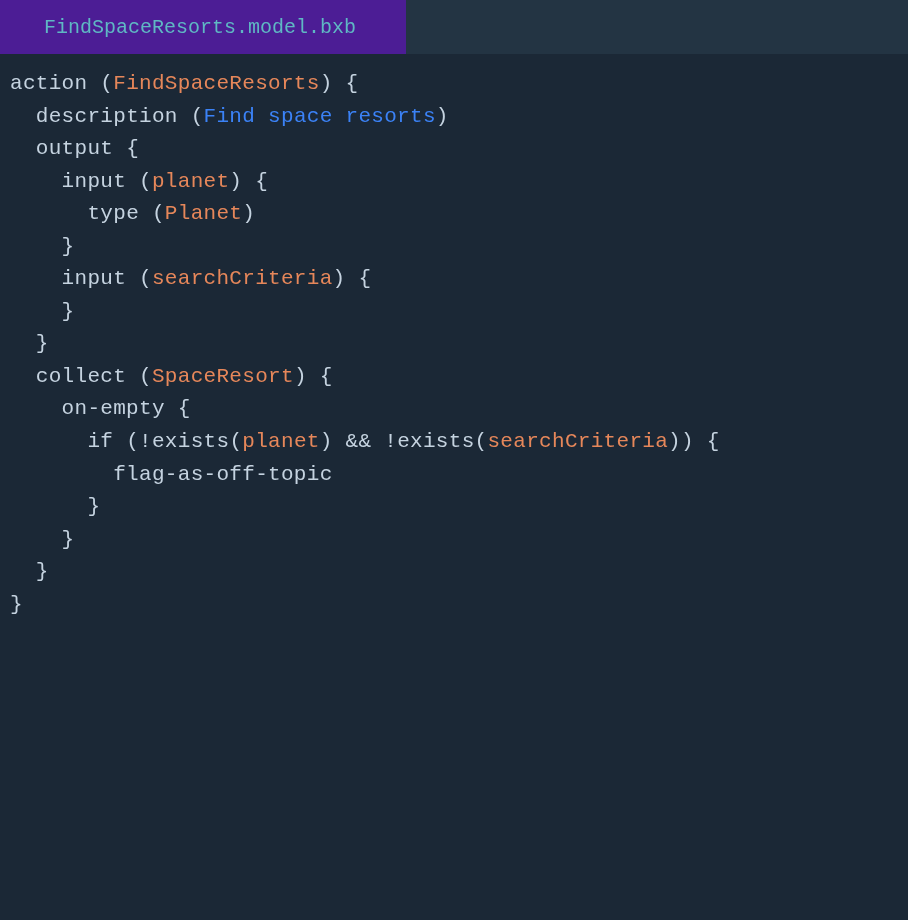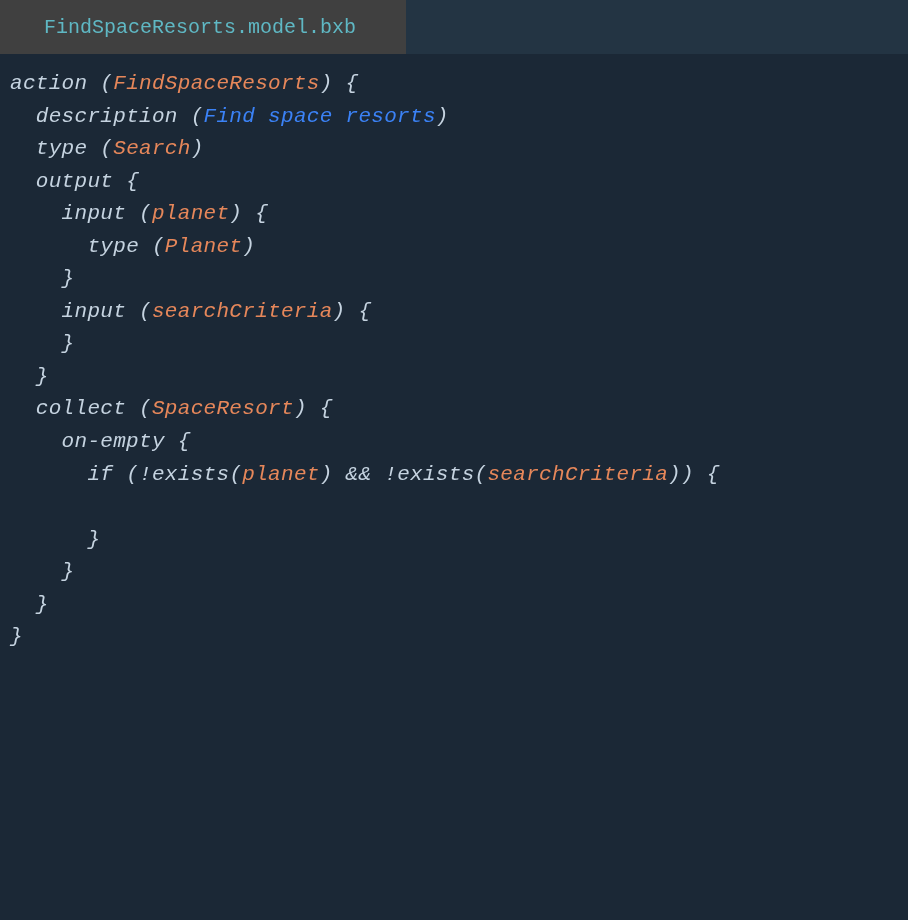--- a/index.html
+++ b/index.html
@@ -14,34 +14,33 @@
       line-height: 1.55;
       width: 908px;
       height: 920px;
       overflow: hidden;
     }
     .tab-bar {
       display: flex;
       height: 54px;
     }
     .tab {
-      background: #404040;
+      background: #4c1d95;
       padding: 14px 50px 14px 44px;
       font-size: 20px;
       color: #5fb8c4;
       display: flex;
       align-items: center;
     }
     .tab-inactive-area {
       flex: 1;
       background: #233443;
     }
     .code-area {
       padding: 14px 10px 10px 10px;
-      font-style: italic;
     }
     .line {
       white-space: pre;
       font-family: 'Consolas', 'Monaco', 'Courier New', monospace;
       letter-spacing: 0.3px;
     }
     .kw {
       color: #c5d3e0;
     }
     .paren {
@@ -74,21 +73,20 @@
     <span class="tab-filename">FindSpaceResorts.model.bxb</span>
   </div>
   <div class="tab-inactive-area"></div>
 </div>
 
 <div class="code-area">
   <div class="line"><span class="kw">action</span><span class="plain"> </span><span class="paren">(</span><span class="id">FindSpaceResorts</span><span class="paren">)</span><span class="plain"> </span><span class="brace">{</span></div>
 
   <div class="line"><span class="plain">  </span><span class="kw">description</span><span class="plain"> </span><span class="paren">(</span><span class="str">Find space resorts</span><span class="paren">)</span></div>
 
-  <div class="line"><span class="plain">  </span><span class="kw">type</span><span class="plain"> </span><span class="paren">(</span><span class="id">Search</span><span class="paren">)</span></div>
 
   <div class="line"><span class="plain">  </span><span class="kw">output</span><span class="plain"> </span><span class="brace">{</span></div>
 
   <div class="line"><span class="plain">    </span><span class="kw">input</span><span class="plain"> </span><span class="paren">(</span><span class="id">planet</span><span class="paren">)</span><span class="plain"> </span><span class="brace">{</span></div>
 
   <div class="line"><span class="plain">      </span><span class="kw">type</span><span class="plain"> </span><span class="paren">(</span><span class="id">Planet</span><span class="paren">)</span></div>
 
   <div class="line"><span class="plain">    </span><span class="brace">}</span></div>
 
   <div class="line"><span class="plain">    </span><span class="kw">input</span><span class="plain"> </span><span class="paren">(</span><span class="id">searchCriteria</span><span class="paren">)</span><span class="plain"> </span><span class="brace">{</span></div>
@@ -97,21 +95,21 @@
   <div class="line"><span class="plain">    </span><span class="brace">}</span></div>
 
   <div class="line"><span class="plain">  </span><span class="brace">}</span></div>
 
   <div class="line"><span class="plain">  </span><span class="kw">collect</span><span class="plain"> </span><span class="paren">(</span><span class="id">SpaceResort</span><span class="paren">)</span><span class="plain"> </span><span class="brace">{</span></div>
 
   <div class="line"><span class="plain">    </span><span class="kw">on-empty</span><span class="plain"> </span><span class="brace">{</span></div>
 
   <div class="line"><span class="plain">      </span><span class="kw">if</span><span class="plain"> </span><span class="paren">(</span><span class="op">!</span><span class="kw">exists</span><span class="paren">(</span><span class="id">planet</span><span class="paren">)</span><span class="plain"> </span><span class="op">&amp;&amp;</span><span class="plain"> </span><span class="op">!</span><span class="kw">exists</span><span class="paren">(</span><span class="id">searchCriteria</span><span class="paren">)</span><span class="paren">)</span><span class="plain"> </span><span class="brace">{</span></div>
 
-  <div class="line"><span class="plain">        </span></div>
+  <div class="line"><span class="plain">        </span><span class="kw">flag-as-off-topic</span></div>
 
   <div class="line"><span class="plain">      </span><span class="brace">}</span></div>
 
   <div class="line"><span class="plain">    </span><span class="brace">}</span></div>
 
   <div class="line"><span class="plain">  </span><span class="brace">}</span></div>
 
   <div class="line"><span class="brace">}</span></div>
 </div>
 

